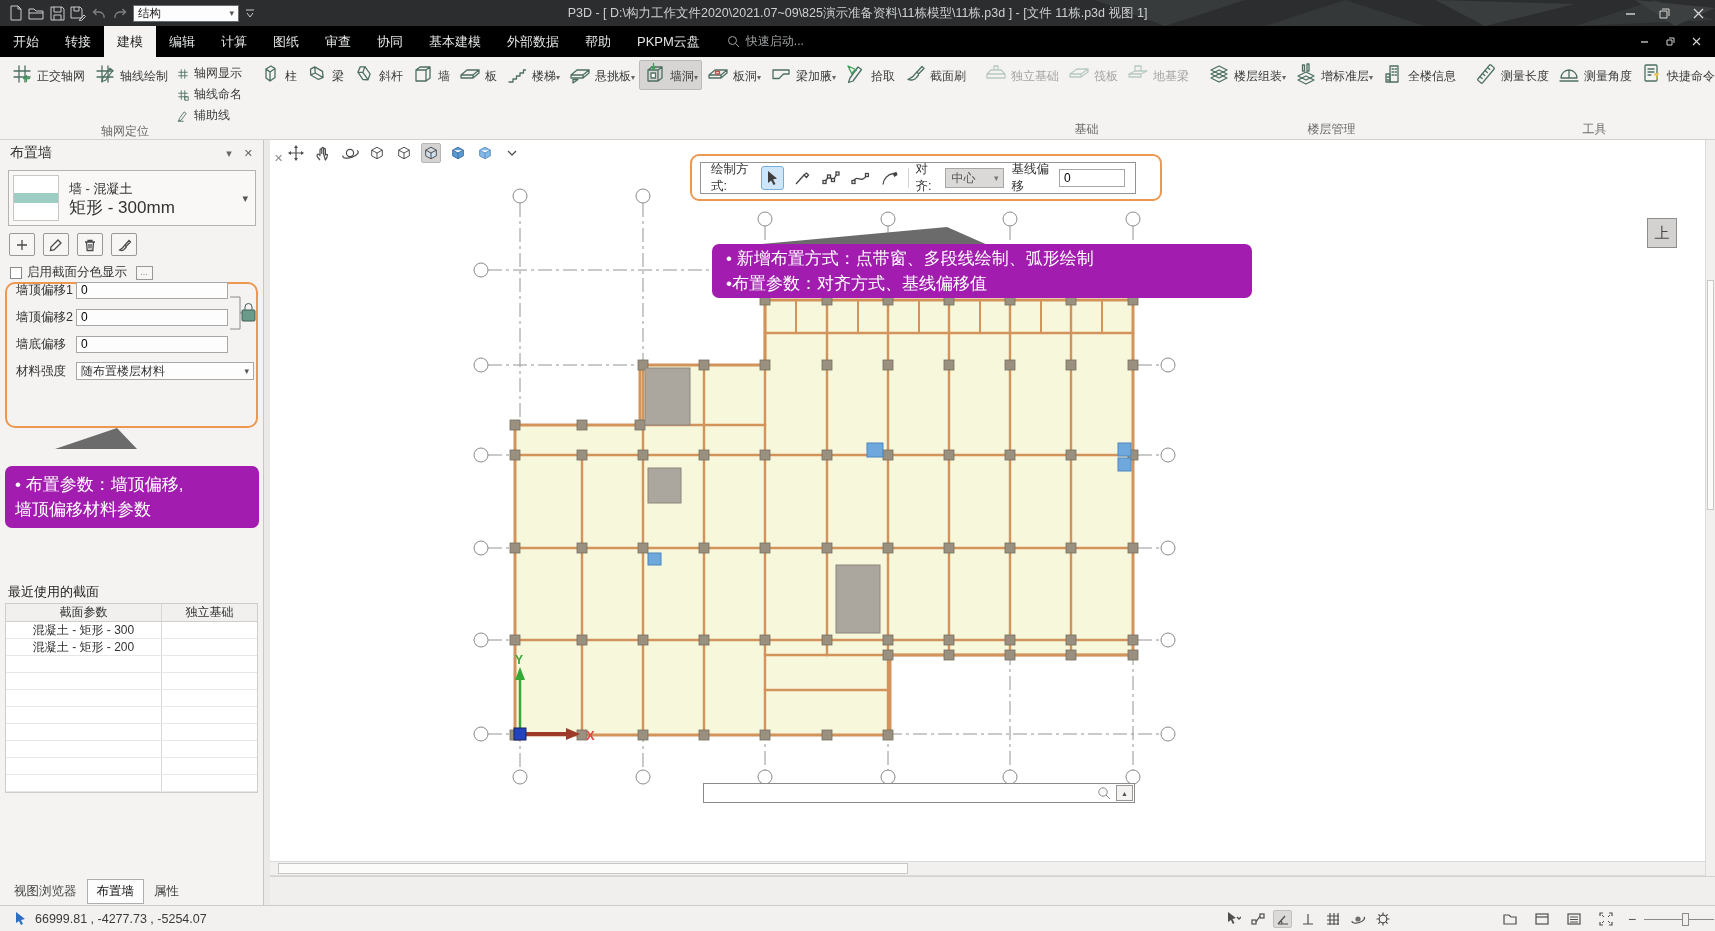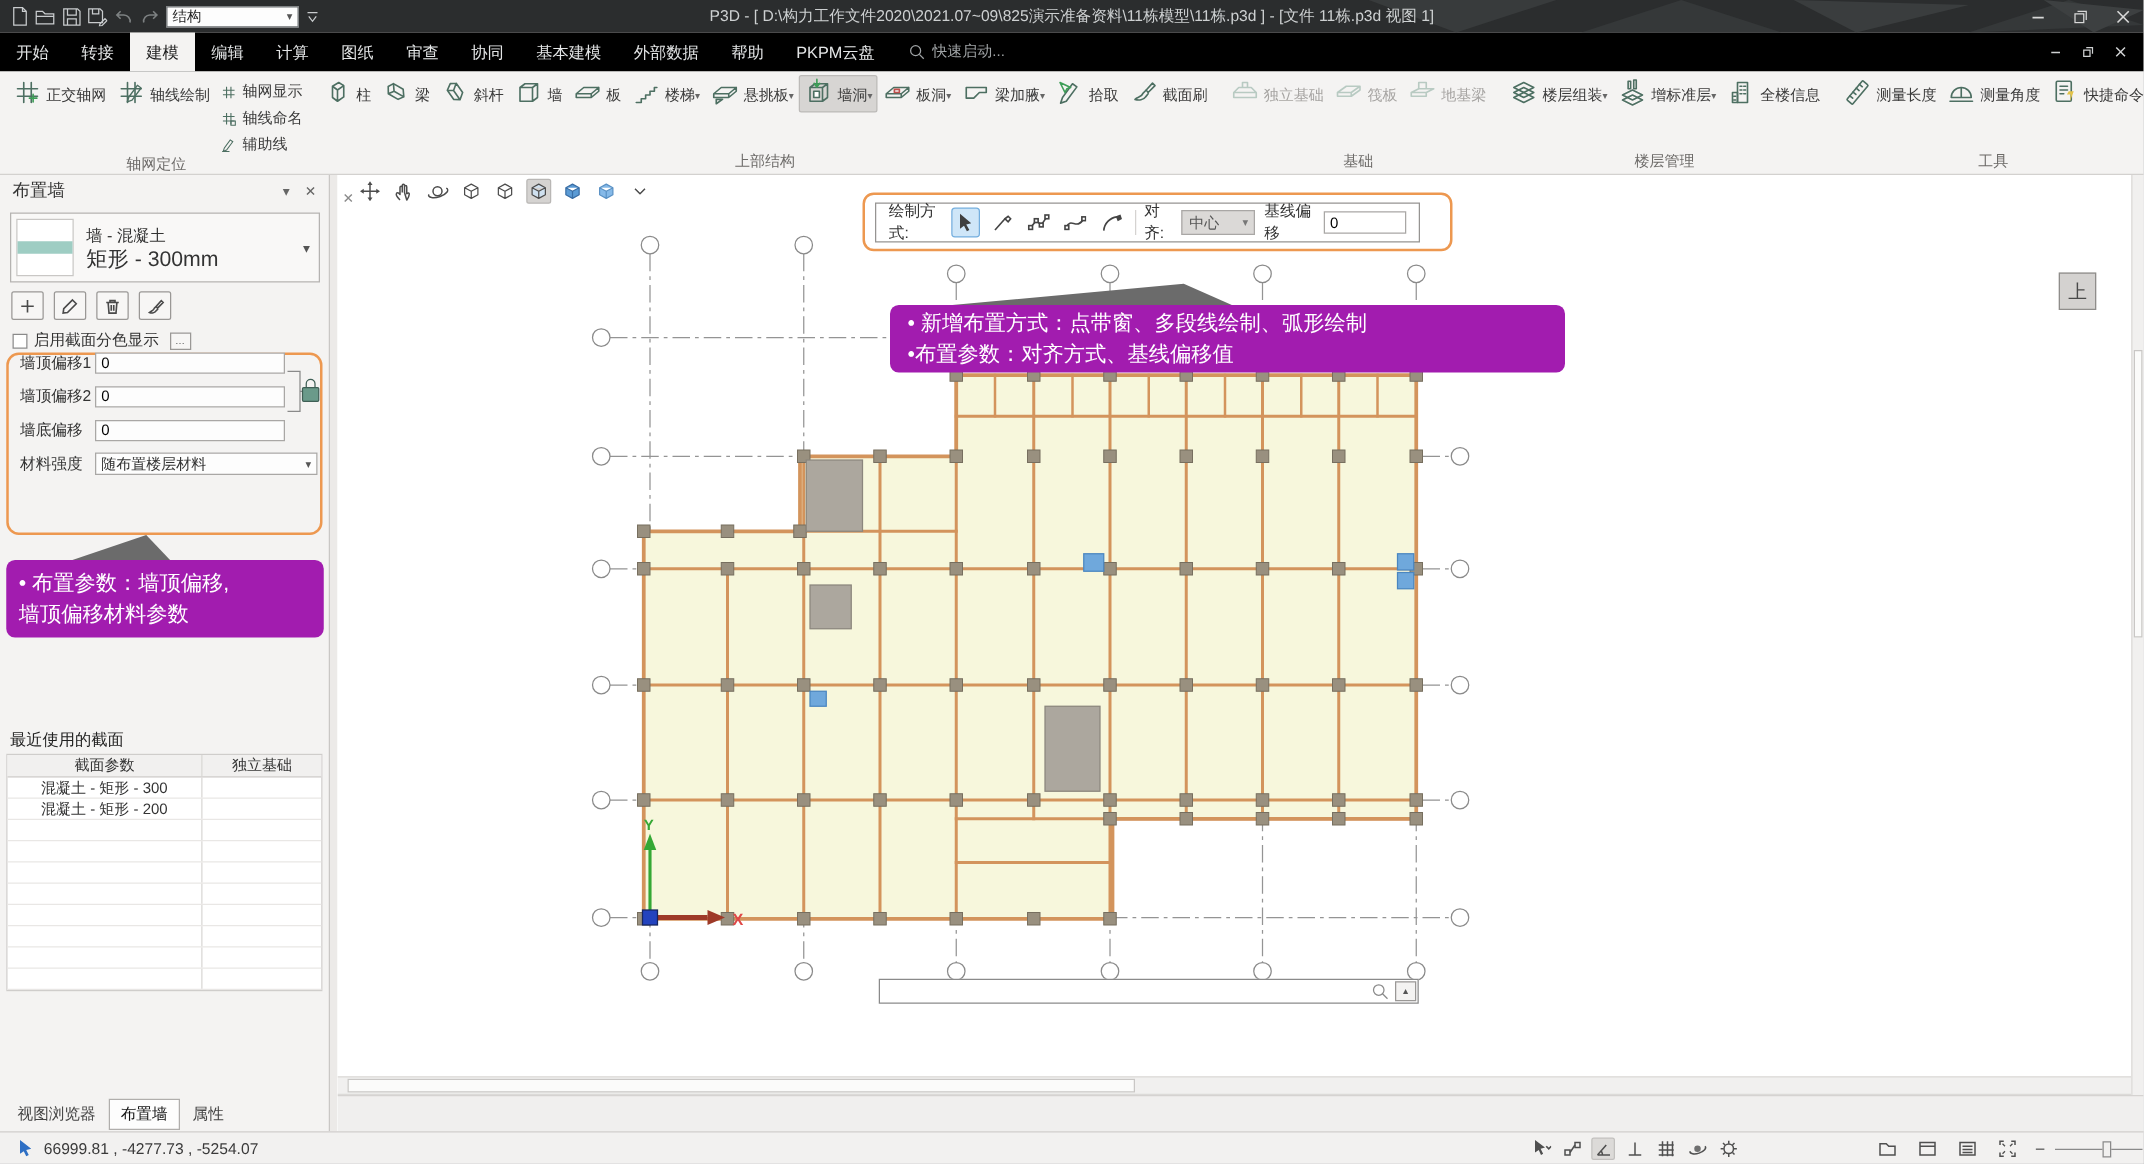--- a/index.html
+++ b/index.html
@@ -74,21 +74,21 @@
   .minibtn{width:17px;height:14px;border:1px solid #9a9896;background:#f7f6f5;font-size:8px;color:#555;display:flex;align-items:center;justify-content:center;margin-left:4px}
   .fieldbox{position:absolute;left:5px;top:142px;width:253px;height:146px;border:2px solid #ED9850;border-radius:10px}
   .frow{position:absolute;left:0;display:flex;align-items:center;width:100%}
   .frow label{position:absolute;left:16px;font-size:12.5px;color:#333}
   .frow input{position:absolute;left:76px;width:152px;height:17px;border:1px solid #a9a7a5;background:#fdfdfd;font-size:12px;padding:0 4px;font-family:"Liberation Sans",sans-serif}
   .fsel{position:absolute;left:76px;width:178px;height:18px;border:1px solid #a9a7a5;background:#fdfdfd;font-size:12px;color:#333;display:flex;align-items:center;padding:0 4px}
   .fsel .icon-caret{margin-left:auto;font-size:9px;color:#555}
   .locksvg{position:absolute;left:228px;top:150px}
   .callout{background:#a21caf;border-radius:7px;color:#fff;position:absolute}
   .callout .cl{font-size:17px;line-height:25px;white-space:nowrap}
-  .p-callout{left:5px;top:308px;width:254px;height:62px;padding:6px 10px}
+  .p-callout{left:5px;top:326px;width:254px;height:62px;padding:6px 10px}
   .p-recent{position:absolute;left:8px;top:443px;font-size:13px;color:#222}
   .p-table{position:absolute;left:5px;top:463px;width:253px;border:1px solid #cfcdcb;background:#fff}
   .p-table .tr{display:flex;height:17px;border-bottom:1px solid #e9e7e5}
   .p-table .tr.head{height:18px;background:#f1f0ef;border-bottom:1px solid #cfcdcb}
   .p-table .c1{width:156px;border-right:1px solid #d9d7d5;text-align:center;font-size:12px;color:#333;line-height:17px;overflow:hidden}
   .p-table .c2{flex:1;text-align:center;font-size:12px;color:#333;line-height:17px}
   .p-tabs{position:absolute;left:0;top:740px;height:24px;display:flex;align-items:flex-end;padding-left:4px;gap:0}
   .ptab{padding:3px 9px;font-size:12.5px;color:#444;border:1px solid transparent}
   .ptab.active{background:#fdfdfd;border-color:#b0aeac;color:#111}
 
@@ -401,21 +401,20 @@
           <span class="blabel">拾取</span>
         </div>
         <div class="rbtn">
           <svg>
               <path d="M14 10 L19 4.5 l2 2 L15.5 12 Z"></path>
               <path d="M14 10 l-2.5 2.5 c-1 3 -4 3 -6.5 5 c3 1 7 .5 8.5 -2 l2 -2.5"></path>
             </svg>
           <span class="blabel">截面刷</span>
         </div>
       </div>
-      <div class="rlabel">上部结构</div>
     </div>
     <div class="rsep"></div>
 
     <div class="rgroup disabled">
       <div class="rbtns">
         <div class="rbtn">
           <svg>
               <path d="M10 4 h4 v4 h-4 Z M7 8 h10 l4 4 H3 Z M3 12 h18 v4 H3 Z"></path>
             </svg>
           <span class="blabel">独立基础</span>

